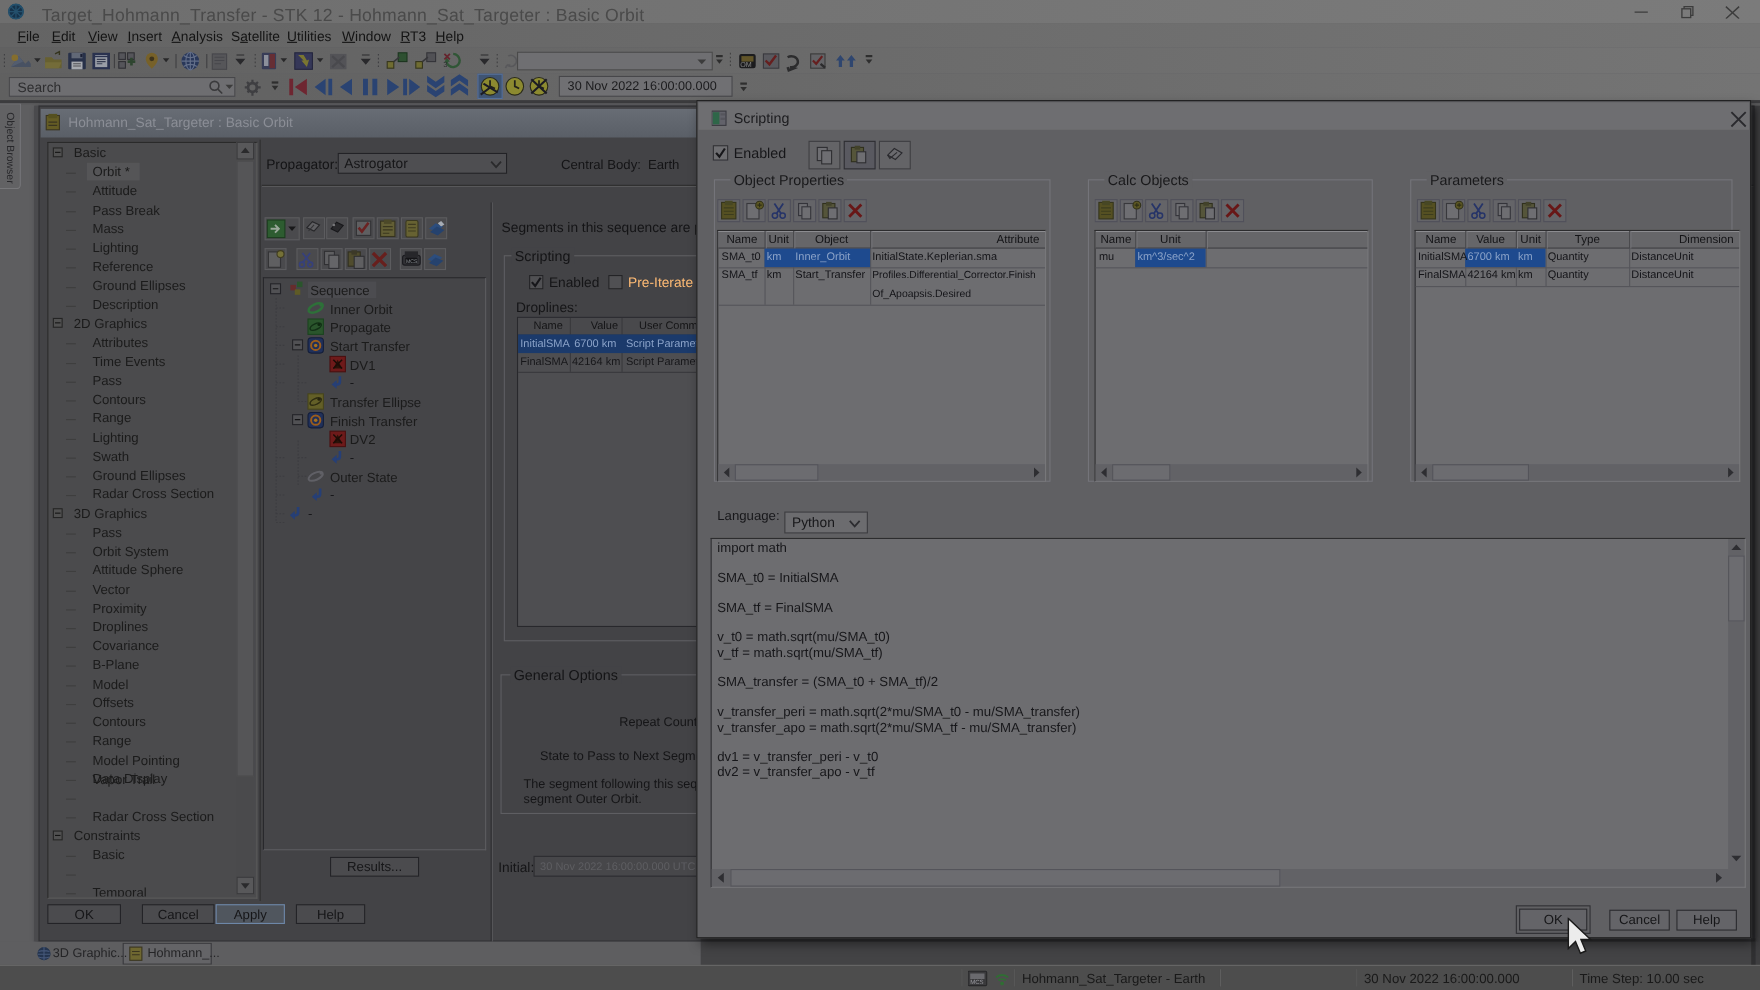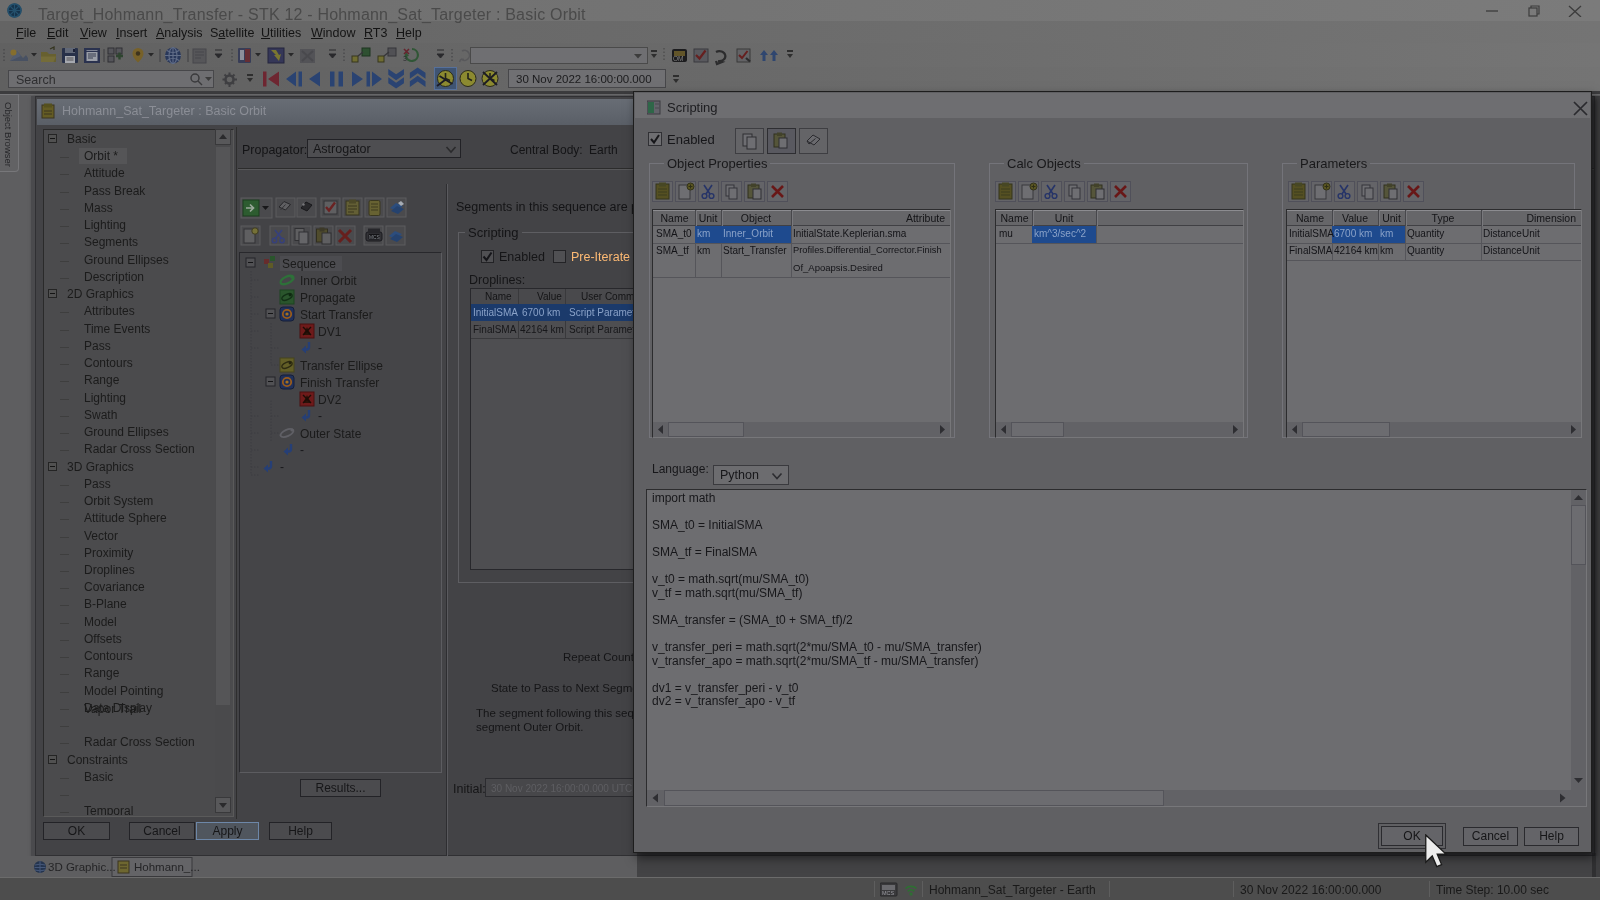--- a/index.html
+++ b/index.html
@@ -255,21 +255,21 @@
 <div class="trow" style="left:41px;top:20px">Orbit *</div>
 <div class="hdash" style="left:17px;top:45px;width:9px"></div>
 <div class="trow" style="left:41px;top:37px">Attitude</div>
 <div class="hdash" style="left:17px;top:63px;width:9px"></div>
 <div class="trow" style="left:41px;top:55px">Pass Break</div>
 <div class="hdash" style="left:17px;top:80px;width:9px"></div>
 <div class="trow" style="left:41px;top:72px">Mass</div>
 <div class="hdash" style="left:17px;top:97px;width:9px"></div>
 <div class="trow" style="left:41px;top:89px">Lighting</div>
 <div class="hdash" style="left:17px;top:114px;width:9px"></div>
-<div class="trow" style="left:41px;top:106px">Segments</div>
+<div class="trow" style="left:41px;top:106px">Reference</div>
 <div class="hdash" style="left:17px;top:132px;width:9px"></div>
 <div class="trow" style="left:41px;top:124px">Ground Ellipses</div>
 <div class="hdash" style="left:17px;top:149px;width:9px"></div>
 <div class="trow" style="left:41px;top:141px">Description</div>
 <div class="pmbox" style="left:5px;top:160px"></div>
 <div class="trow" style="left:24px;top:158px">2D Graphics</div>
 <div class="hdash" style="left:17px;top:183px;width:9px"></div>
 <div class="trow" style="left:41px;top:175px">Attributes</div>
 <div class="hdash" style="left:17px;top:201px;width:9px"></div>
 <div class="trow" style="left:41px;top:193px">Time Events</div>
@@ -436,20 +436,23 @@
 <div class="abs" style="left:436px;top:208px;width:163px;height:1px;background:#39393c"></div>
 <div class="abs" style="left:436px;top:208px;width:163px;height:17px;background:#1b3a6b"></div>
 <div class="txt seltxt" style="left:438px;top:211px;font-size:10px">InitialSMA</div>
 <div class="txt seltxt" style="left:487px;top:211px;font-size:10px">6700 km</div>
 <div class="txt seltxt" style="left:534px;top:211px;font-size:10px">Script Paramet</div>
 <div class="txt" style="left:438px;top:228px;color:#17171a;font-size:10px">FinalSMA</div>
 <div class="txt" style="left:485px;top:228px;color:#17171a;font-size:10px">42164 km</div>
 <div class="txt" style="left:534px;top:228px;color:#17171a;font-size:10px">Script Paramet</div>
 <div class="abs" style="left:436px;top:242px;width:163px;height:1px;background:#39393c"></div>
 
+<div class="abs gbox" style="left:420px;top:517px;width:280px;height:127px;border-color:#5e5e62">
+        <div class="glabel" style="left:8px;background:#434346;color:#141416">General Options</div>
+      </div>
 <div class="txt" style="left:528px;top:555px;color:#151517;font-size:11.5px">Repeat Count:</div>
 <div class="txt" style="left:456px;top:586px;color:#151517;font-size:11.5px">State to Pass to Next Segmen</div>
 <div class="txt" style="left:441px;top:611px;color:#151517;font-size:11.5px">The segment following this sequ</div>
 <div class="txt" style="left:441px;top:625px;color:#151517;font-size:11.5px">segment Outer Orbit.</div>
 
 <div class="btn" style="left:265px;top:683px;width:81px;height:18px;background:#4b4b4e;border-color:#232327;line-height:16px">Results...</div>
 <div class="txt" style="left:418px;top:686px;color:#151517;font-size:12.5px">Initial:</div>
 <div class="abs" style="left:450px;top:682px;width:150px;height:19px;background:#47474a;border:1px solid #2c2c30"></div>
 <div class="txt" style="left:456px;top:687px;color:#5e5e62;font-size:10px">30 Nov 2022 16:00:00.000 UTC &nbsp;</div>
 

